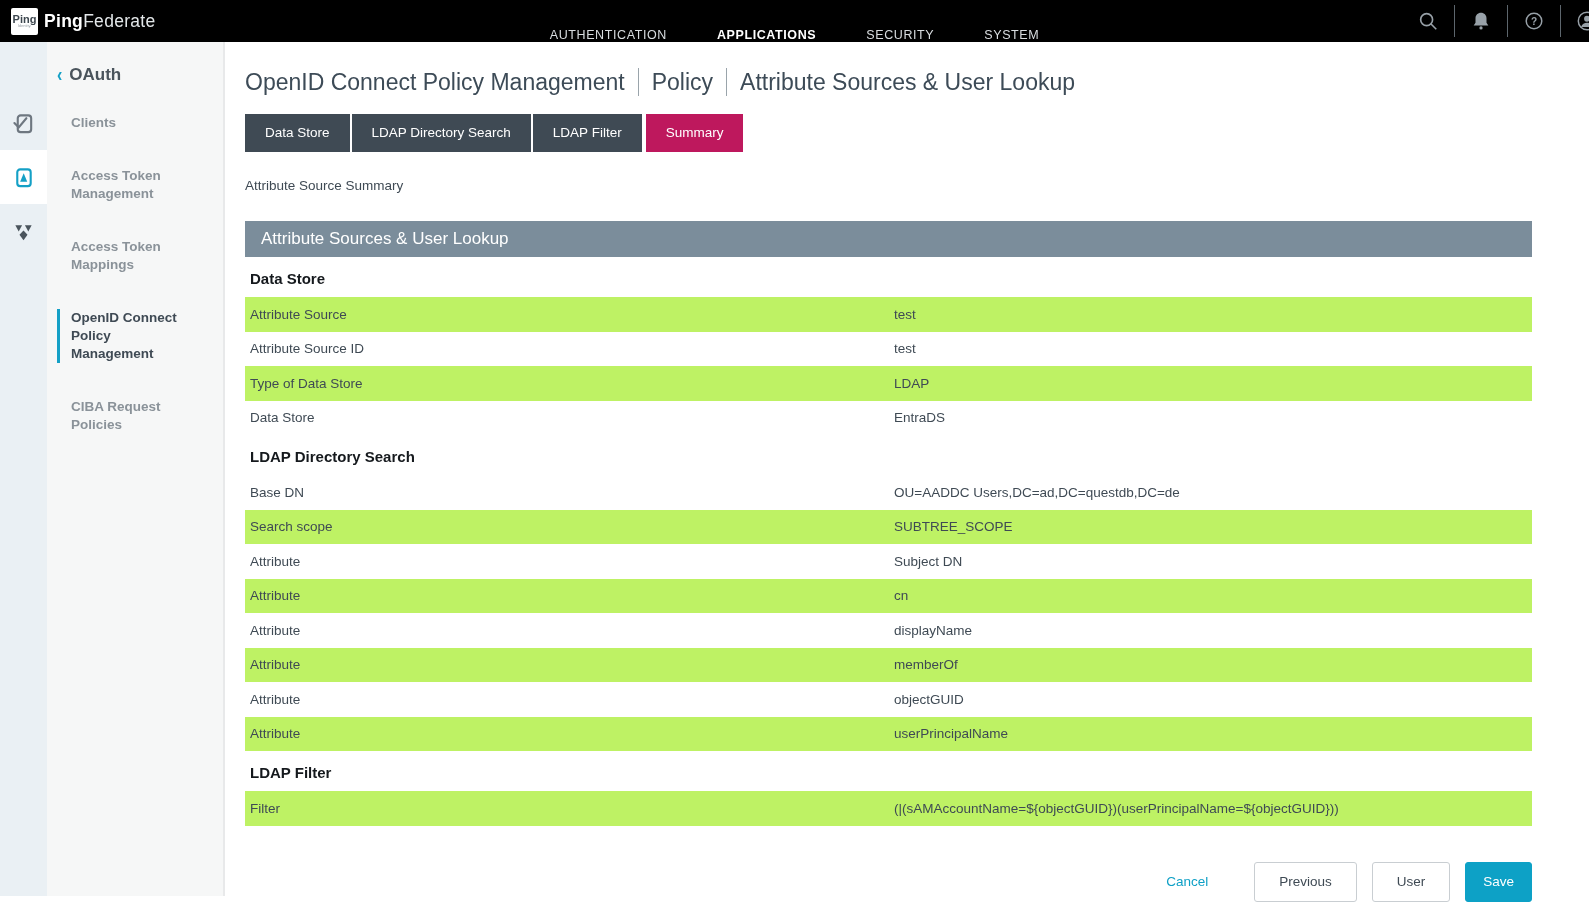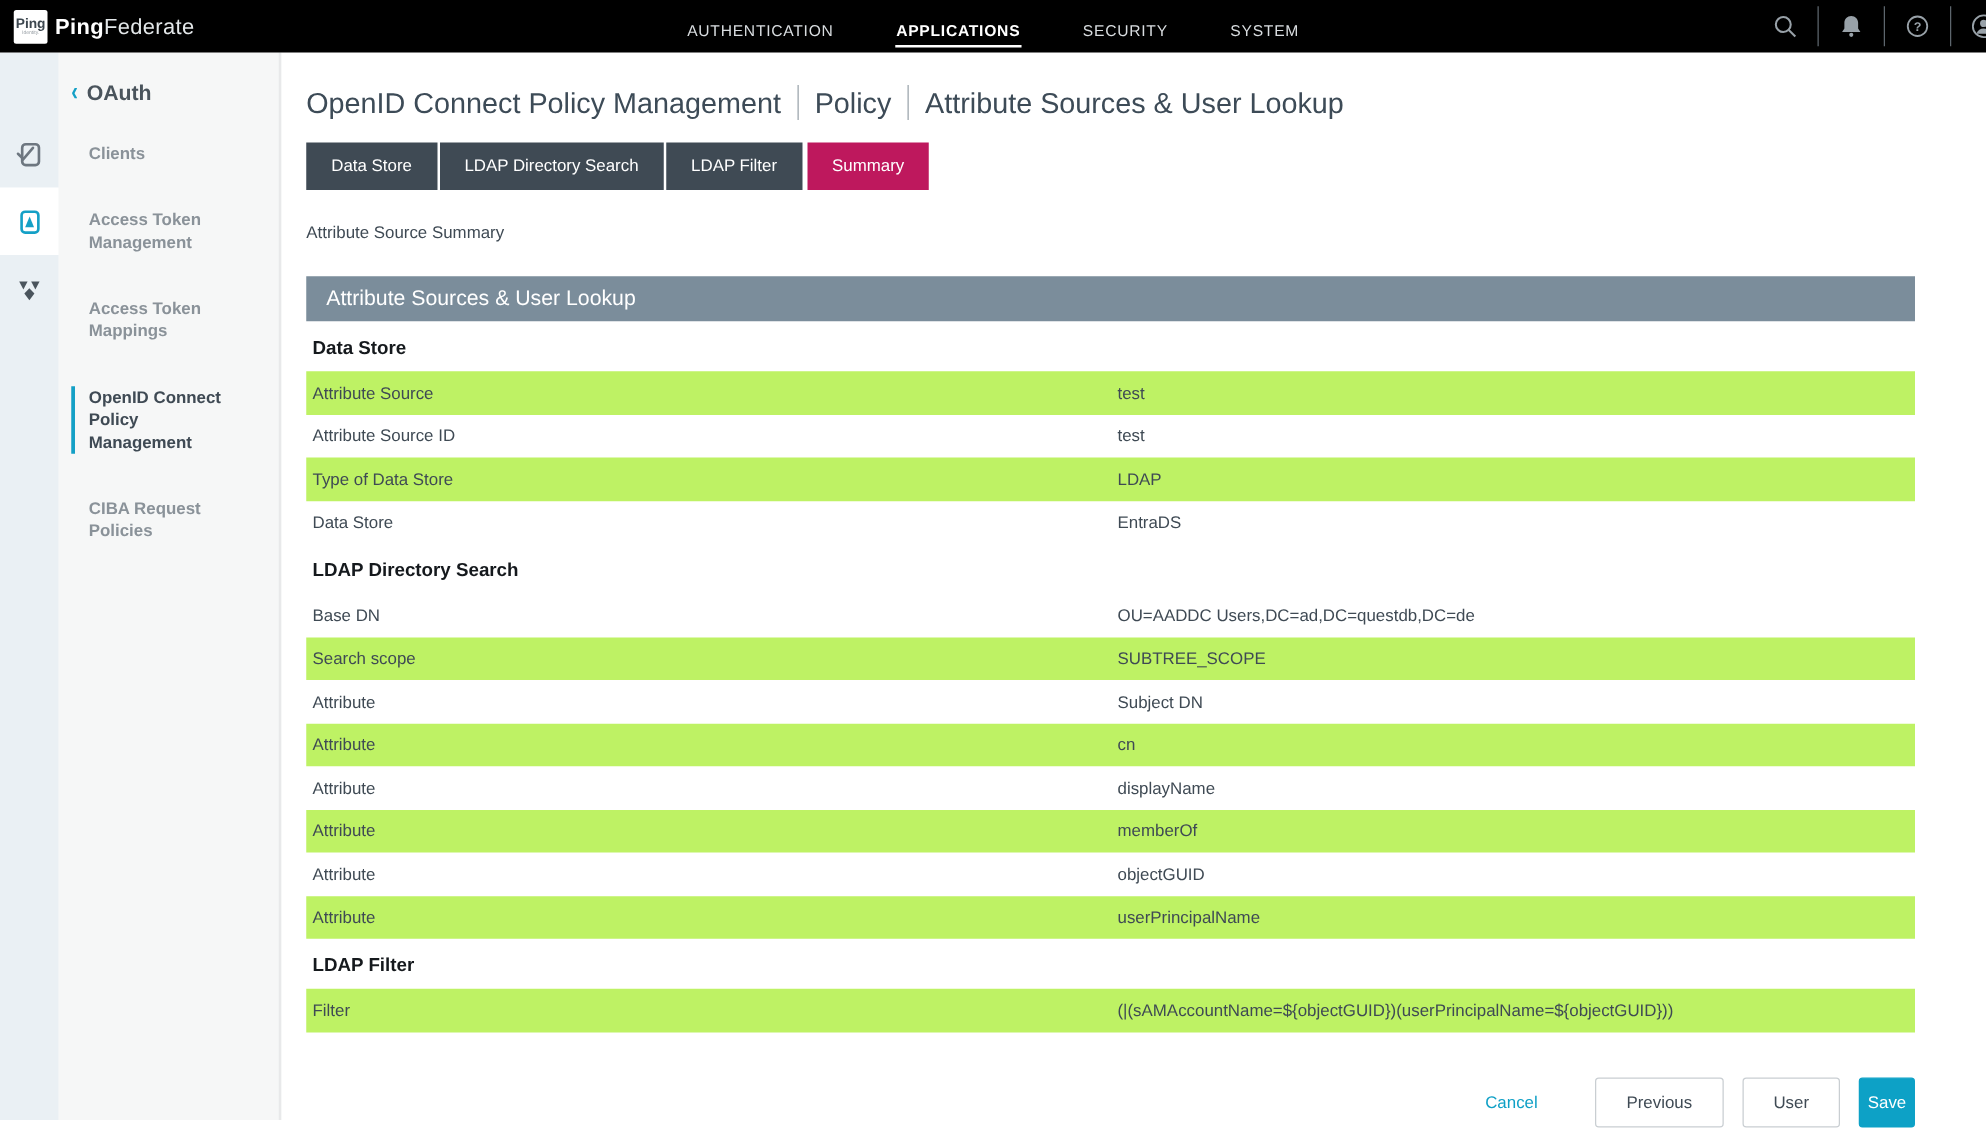--- a/index.html
+++ b/index.html
@@ -8,21 +8,21 @@
 
   
   .topbar { height: 42px; background: #000000; display: flex; align-items: center; position: relative; }
   .logo-box { width: 27px; height: 27px; background: #fff; border-radius: 2px; margin-left: 11px;
     display: flex; flex-direction: column; align-items: center; justify-content: center; }
   .logo-box .logo-txt { font-weight: bold; font-size: 11px; color: #3d474f; line-height: 10px; }
   .logo-box .logo-sub { font-size: 4px; color: #9aa1a7; line-height: 4px; }
   .brand { margin-left: 6px; font-size: 17.5px; letter-spacing: .3px; color: #fff; white-space: nowrap; }
   .brand .b1 { font-weight: bold; }
   .brand .b2 { font-weight: normal; color: #e3e7e9; }
-  .topnav { position: absolute; left: 50%; top: 4px; height: 100%; transform: translateX(-50%);
+  .topnav { position: absolute; left: 50%; top: 14px; height: 100%; transform: translateX(-50%);
     display: flex; align-items: center; gap: 48px; text-align: center; }
   .topnav .nav-item { font-size: 12.5px; letter-spacing: .6px; color: #d9dde0; cursor: pointer;
     padding: 6px 1px 4px 1px; border-bottom: 2px solid transparent; }
   .topnav .nav-item.active { color: #fff; font-weight: bold; border-bottom-color: #fff; }
   .top-icons { position: absolute; right: 0; top: 0; height: 100%; display: flex; align-items: center; }
   .top-icons .ticon { width: 22px; height: 22px; margin: 0 15px; color: #98a1a8; }
   .top-icons .ticon svg { width: 100%; height: 100%; display: block; }
   .top-icons .sep { width: 1px; height: 32px; background: #5d666d; }
   .top-icons .avatar-wrap { margin-right: -9px; }
 
@@ -65,21 +65,21 @@
   .trow.gray { background: #bef264; }
   .trow .tlabel { width: 644px; flex: none; }
   .trow .tvalue { flex: 1; }
 
   .actions { margin-top: 36px; display: flex; justify-content: flex-end; align-items: center;
     padding-bottom: 20px; }
   .link-btn { color: #0fa0c6; font-size: 13.5px; margin-right: 31px; cursor: pointer; }
   .btn { height: 40px; border-radius: 3px; font-size: 13.5px; font-family: "Liberation Sans", sans-serif;
     cursor: pointer; margin-left: 15px; }
   .btn.ghost { background: #fff; border: 1px solid #c9ced2; color: #3f4a54; padding: 0 24px; }
-  .btn.primary { background: #0da1c6; border: 1px solid #0da1c6; color: #fff; padding: 0 6px; }
+  .btn.primary { background: #0da1c6; border: 1px solid #0da1c6; color: #fff; padding: 0 17px; }
 </style>
 </head>
 <body>
 
 <div class="topbar">
   <div class="logo-box">
     <span class="logo-txt">Ping</span>
     <span class="logo-sub">Identity.</span>
   </div>
   <div class="brand">

